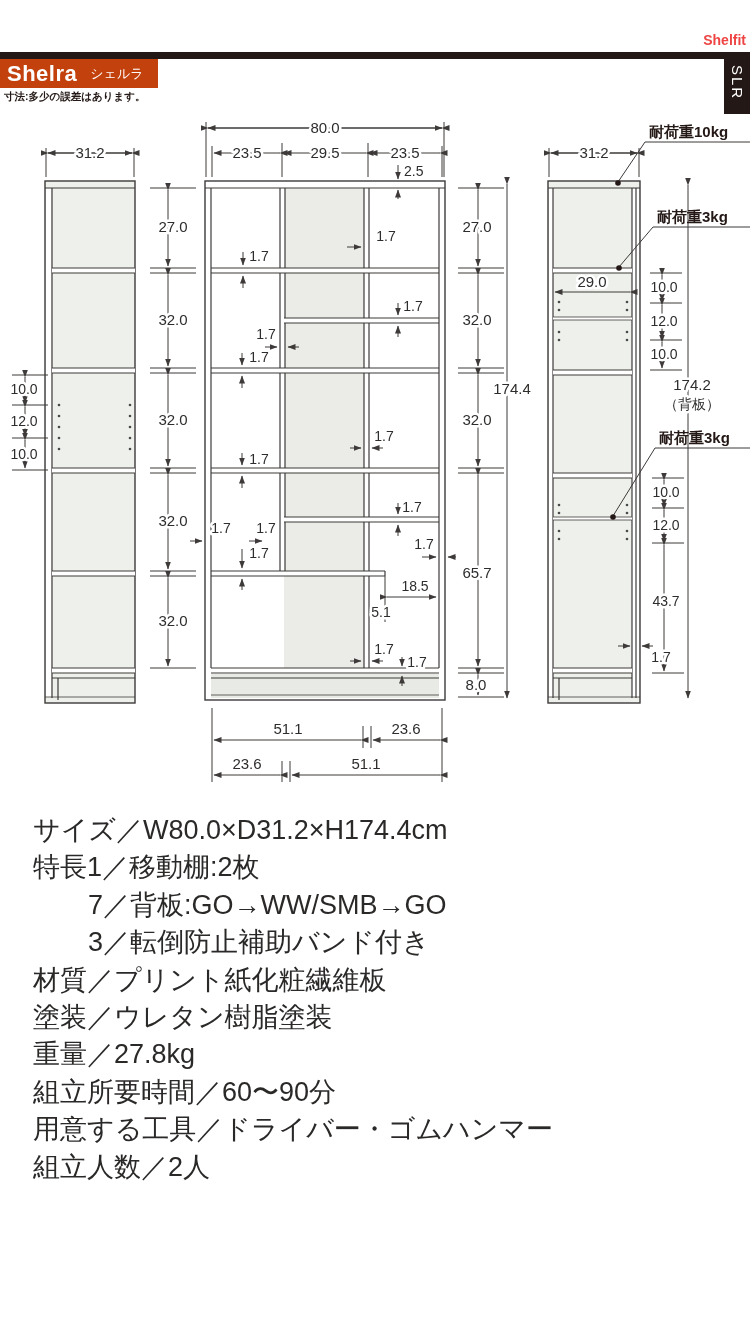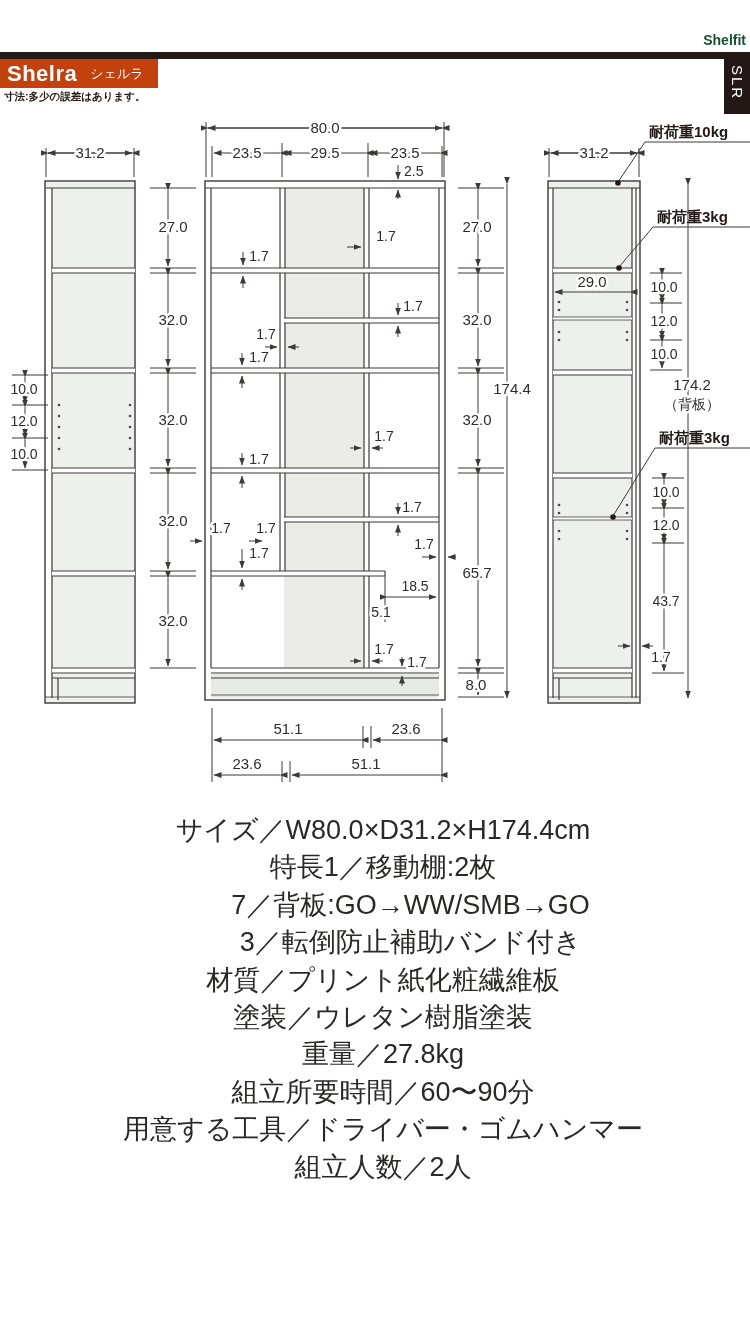--- a/index.html
+++ b/index.html
@@ -1,21 +1,21 @@
 <!DOCTYPE html>
 <html><head>
 <meta charset="utf-8">
 <style>
   html,body { margin:0; padding:0; background:#ffffff; }
   #canvas {
     position:relative; width:750px; height:1317px; background:#fff;
     font-family:"Liberation Sans", sans-serif; overflow:hidden;
   }
   
-  .shelfit { position:absolute; top:32px; right:4px; font-size:14px; color:#14532d; font-weight:bold; }
+  .shelfit { position:absolute; top:32px; right:4px; font-size:14px; color:#ef4444; font-weight:bold; }
   .topbar  { position:absolute; top:52px; left:0; width:738px; height:7px; background:#231815; }
   .slrtab  { position:absolute; top:52px; left:724px; width:26px; height:62px; background:#231815;
              display:flex; align-items:center; justify-content:center; }
   .slrtab span { writing-mode:vertical-rl; color:#fff; font-size:15px; letter-spacing:2px; }
   .brandbox{ position:absolute; top:59px; left:0; width:158px; height:29px; background:#c2410c;
              display:flex; align-items:center; }
   .brandbox .en { color:#fff; font-size:22px; font-weight:bold; margin-left:7px; letter-spacing:0.5px; }
   .brandbox .kana { color:#fff; font-size:13px; margin-left:13px; }
   .tol-note{ position:absolute; top:90px; left:4px; font-size:10.5px; font-weight:bold; color:#231815; }
   
@@ -32,21 +32,21 @@
   .cdot { fill:#231815; }
   text.dim { font-family:"Liberation Sans",sans-serif; font-size:14px; fill:#2f2d2c;
              paint-order:stroke; stroke:#fff; stroke-width:5px; stroke-linejoin:round;
              text-anchor:middle; }
   text.dim-lg { font-size:15px; }
   text.dim-s  { text-anchor:start; }
   text.callout{ font-family:"Liberation Sans",sans-serif; font-size:15px; font-weight:bold;
                 fill:#231815; text-anchor:start; }
   
   .specs { position:absolute; top:812px; left:33px; width:700px; color:#2b2928; }
-  .spec-line { font-size:27px; line-height:37.4px; white-space:nowrap;text-align:center; }
+  .spec-line { font-size:27px; line-height:37.4px; white-space:nowrap; }
   .spec-line.indent { padding-left:55px; }
 </style>
 </head>
 <body>
 
 <div id="canvas">
 
   <div class="shelfit">Shelfit</div>
   <div class="topbar"></div>
   <div class="slrtab">

